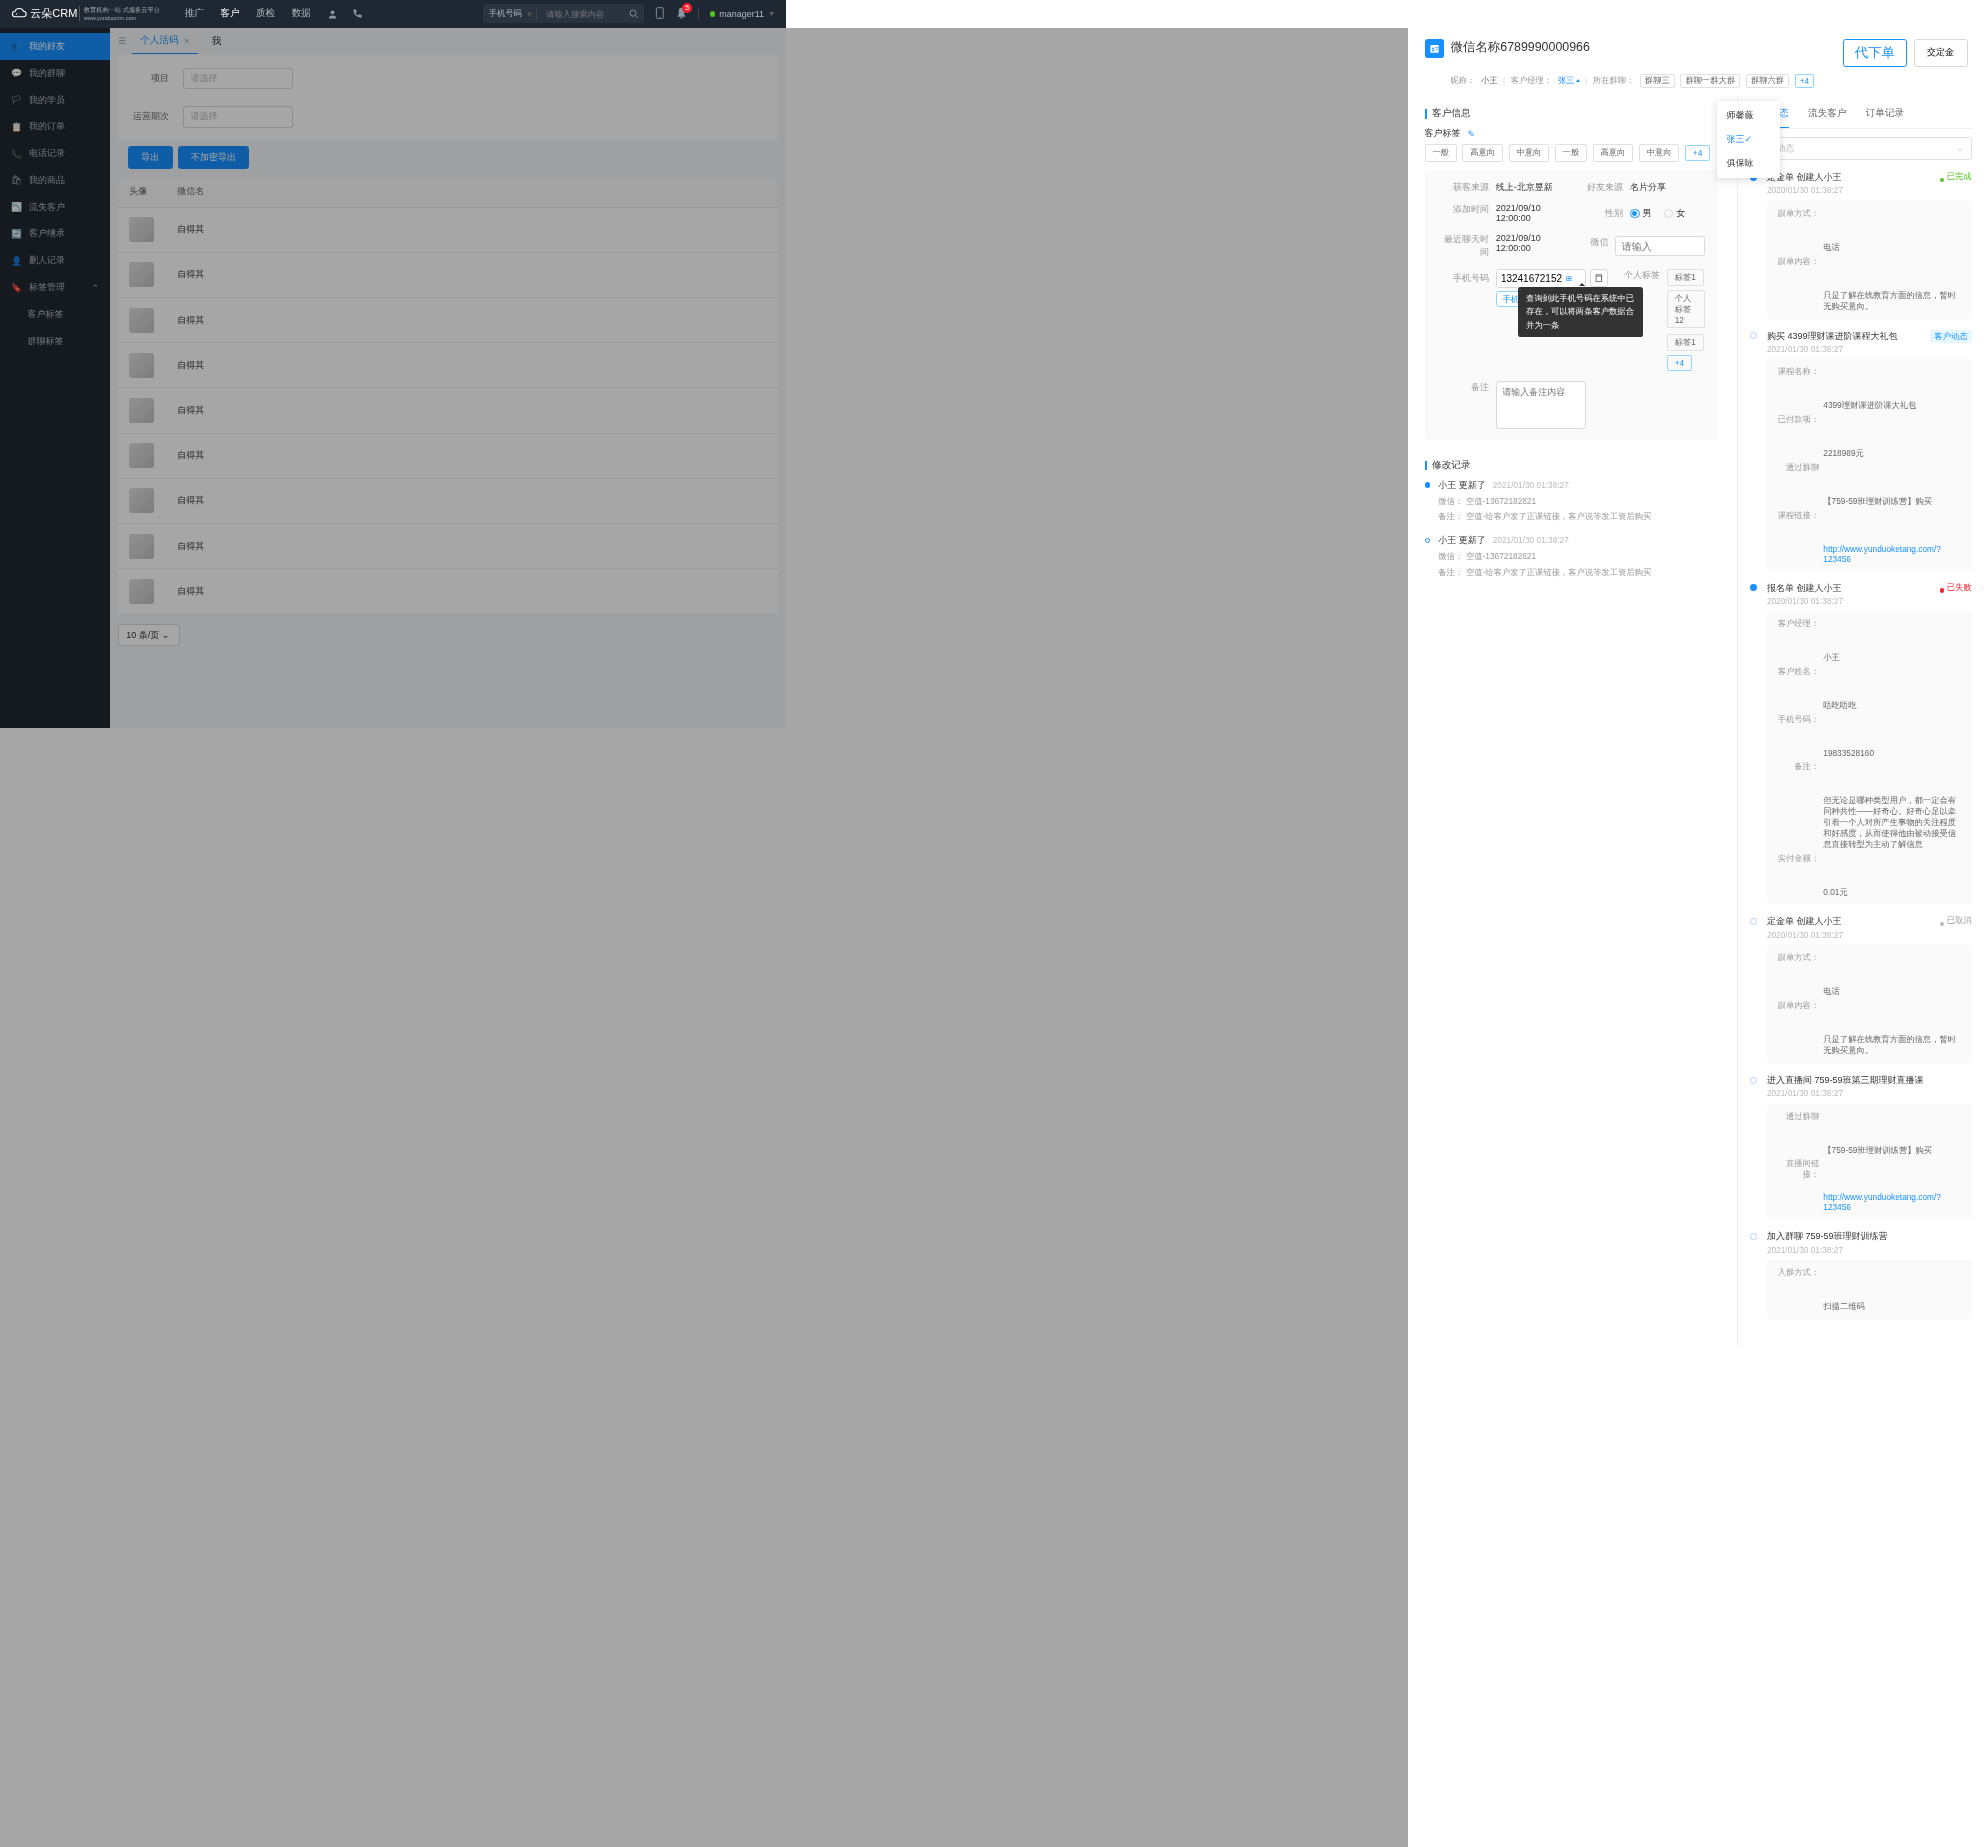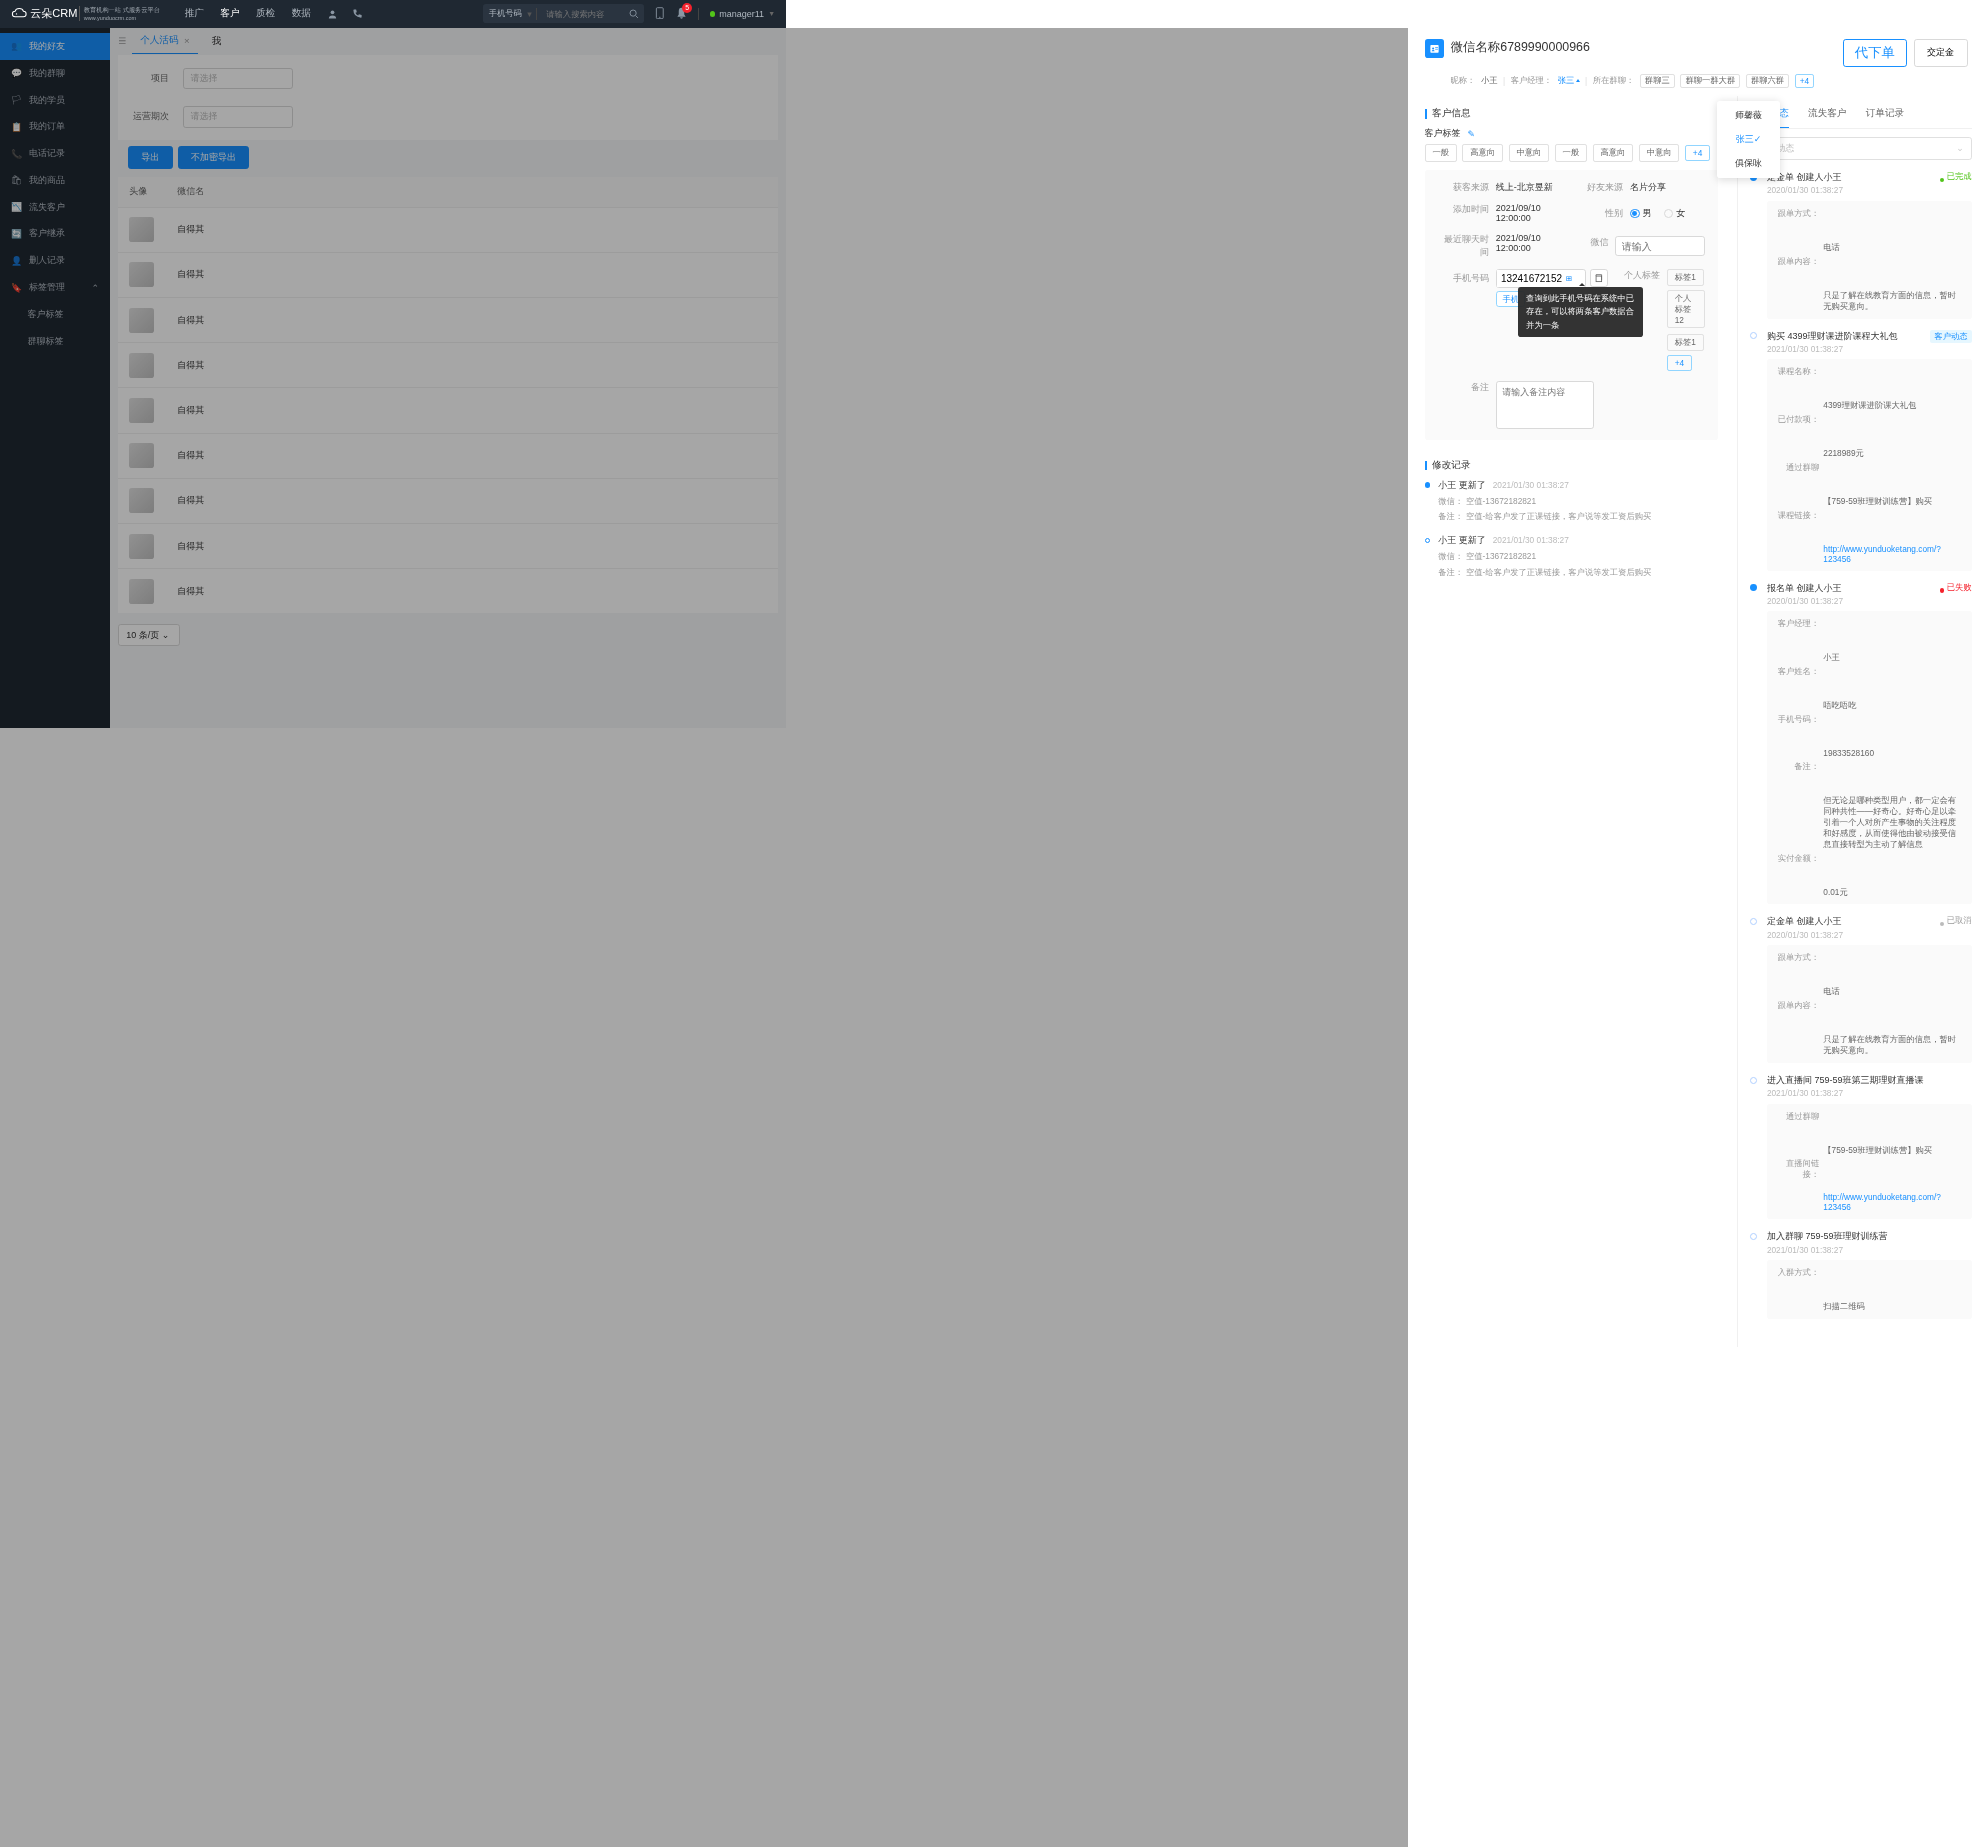--- a/index.html
+++ b/index.html
@@ -55,21 +55,21 @@
 .dr-meta { margin-left: 26px; margin-top: 6.9px; font-size: 8.3px; color: #999; display: flex; align-items: center; gap: 5.5px; flex-wrap: wrap; }
 .dr-meta .lbl { color: #999; }
 .dr-meta .val { color: #666; }
 .dr-meta .sep { color: #ddd; }
 .chip { border: 0.7px solid #e0e0e0; padding: 0.7px 4.1px; border-radius: 2.1px; font-size: 8.3px; color: #666; }
 .chip.blue { border-color: #91d5ff; color: #1890ff; }
 .mgr-link { color: #1890ff; display: inline-flex; align-items: center; gap: 1.4px; position: relative; }
 .caret-up { width: 0; height: 0; border-left: 2.8px solid transparent; border-right: 2.8px solid transparent; border-bottom: 3.4px solid #1890ff; }
 
 .dropdown { position: absolute; top: 73px; left: 309px; width: 63px; background: #fff; box-shadow: 0 1.4px 8.3px rgba(0,0,0,0.15); border-radius: 2.8px; z-index: 400; padding: 2.8px 0; }
-.dd-item { padding: 5.5px 9.6px; cursor: pointer; display: flex; align-items: center; justify-content: center; font-size: 9px; }
+.dd-item { padding: 5.5px 9.6px; cursor: pointer; display: flex; align-items: center; justify-content: flex-start; font-size: 9px; }
 .dd-item.selected { color: #1890ff; }
 .check { color: #1890ff; }
 
 .dr-body { display: flex; }
 .dr-left { width: 329px; padding: 5.5px 19.3px 16.5px 16.5px; }
 .dr-right { flex: 1; border-left: 0.7px solid #f0f0f0; padding: 5.5px 12.4px 16.5px; }
 .sec-title { font-size: 9.6px; font-weight: 500; padding: 5.5px 0 6.9px; display: flex; align-items: center; }
 .sec-title::before { content: ""; width: 2.1px; height: 9.6px; background: #1890ff; margin-right: 5.5px; }
 .tags-row { display: flex; align-items: center; gap: 5.5px; flex-wrap: wrap; margin-bottom: 4.1px; }
 .tags-label { font-size: 9px; color: #333; margin-right: 1.4px; }
@@ -77,21 +77,21 @@
 .tag { border: 0.7px solid #e0e0e0; padding: 2.1px 6.9px; border-radius: 2.1px; font-size: 8.3px; color: #666; }
 .tag.plus { color: #1890ff; border-color: #91d5ff; }
 
 .info-box { background: #fafafa; padding: 11px 12.4px; margin-top: 8.3px; border-radius: 2.8px; }
 .info-row { display: flex; margin-bottom: 9.6px; align-items: center; }
 .info-row:last-child { margin-bottom: 0; }
 .info-cell { flex: 1; display: flex; align-items: flex-start; }
 .info-lbl { width: 52px; text-align: right; color: #999; font-size: 9px; margin-right: 6.9px; flex-shrink: 0; }
 .info-val { color: #333; font-size: 9px; flex: 1; }
 .input { border: 0.7px solid #d9d9d9; border-radius: 2.8px; padding: 3.4px 5.5px; font-size: 10px; width: 90px; background: #fff; }
-.textarea { border: 0.7px solid #d9d9d9; border-radius: 2.8px; padding: 4.1px 5.5px; font-size: 9px; width: 98px; height: 48px; background: #fff; resize: none; }
+.textarea { border: 0.7px solid #d9d9d9; border-radius: 2.8px; padding: 4.1px 5.5px; font-size: 9px; width: 90px; height: 48px; background: #fff; resize: none; }
 .radio-group { display: flex; gap: 12.4px; align-items: center; }
 .radio { display: flex; align-items: center; gap: 2.8px; }
 .radio-c { width: 9.6px; height: 9.6px; border-radius: 50%; border: 0.7px solid #d9d9d9; display: inline-flex; align-items: center; justify-content: center; }
 .radio-c.on { border-color: #1890ff; }
 .radio-c.on::after { content: ""; width: 4.8px; height: 4.8px; border-radius: 50%; background: #1890ff; }
 .phone-wrap { position: relative; display: flex; align-items: center; gap: 4.1px; }
 .phone-input { border: 0.7px solid #d9d9d9; border-radius: 2.8px; display: flex; align-items: center; background: #fff; width: 90px; padding-right: 4.1px; }
 .phone-input input { border: none; padding: 3.4px 4.1px; font-size: 10px; width: 69px; outline: none; }
 .icon-btn { width: 18px; height: 18px; border: 0.7px solid #d9d9d9; border-radius: 2.8px; display: inline-flex; align-items: center; justify-content: center; color: #666; cursor: pointer; background: #fff; }
 .phone-add { border: 0.7px solid #91d5ff; color: #1890ff; border-radius: 2.8px; padding: 2.1px 5.5px; font-size: 8.3px; background: #fff; }

